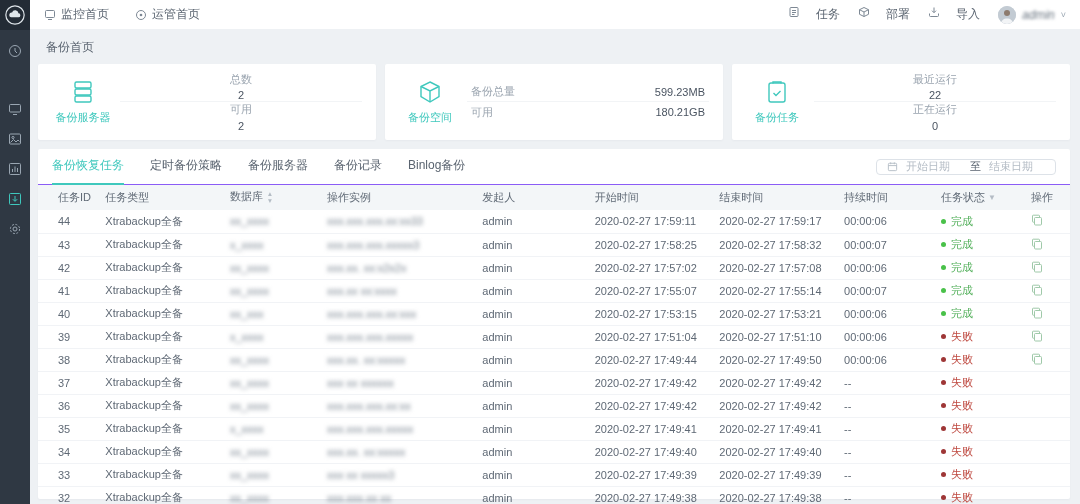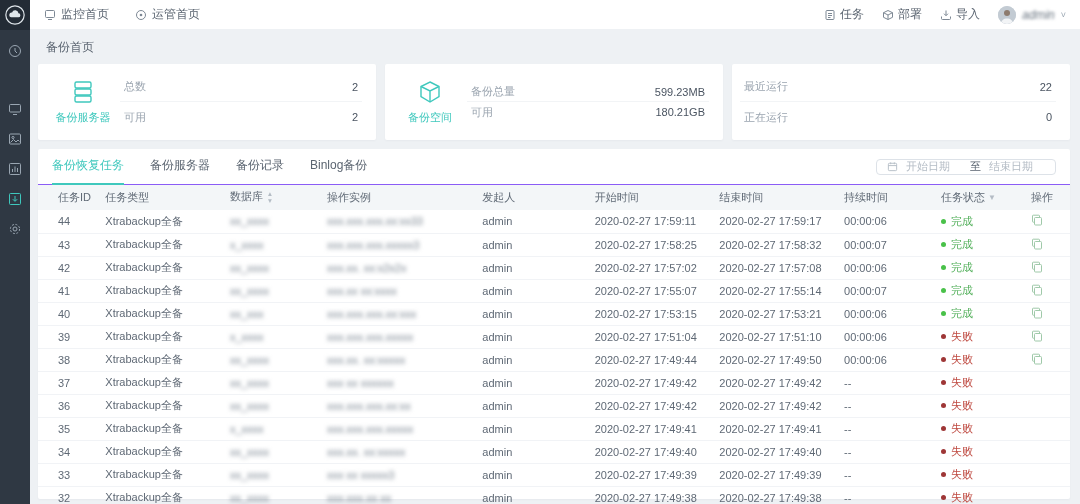--- a/index.html
+++ b/index.html
@@ -13,40 +13,40 @@
   .side-icon { width:30px; height:30px; display:flex; align-items:center; justify-content:center; color:#9aa6b2; cursor:pointer; }
   .side-icon.first { margin:6px 0 28px 0; }
   .side-icon.active { color:#3fc8bd; }
   .side-icon svg { width:14px; height:14px; }
 
   
   .topbar { margin-left:30px; height:30px; background:#ffffff; display:flex; align-items:center; padding:0 14px 0 14px; border-bottom:1px solid #eef1f4; }
   .topnav-item { display:flex; align-items:center; gap:5px; margin-right:26px; color:#5a6470; cursor:pointer; font-size:12px; }
   .topnav-item svg { width:12px; height:12px; color:#7d8894; }
   .topbar-right { margin-left:auto; display:flex; align-items:center; gap:18px; }
-  .top-action { display:flex; align-items:center; gap:4px; color:#5a6470; cursor:pointer; font-size:12px; }
+  .top-action { display:flex; align-items:flex-start; gap:16px; color:#5a6470; cursor:pointer; font-size:12px; }
   .top-action svg { width:12px; height:12px; color:#7d8894; }
   .userbox { display:flex; align-items:center; gap:6px; cursor:pointer; }
   .avatar { width:18px; height:18px; border-radius:50%; background:#cfd6dd; overflow:hidden; display:block; }
   .username { font-style:italic; color:#6b7682; filter:blur(1.6px); }
   .caret { font-size:9px; color:#9aa6b2; }
 
   
   .titlebar { margin-left:30px; height:34px; display:flex; align-items:center; padding-left:16px; color:#5a6470; font-size:12px; }
 
   
   .cards { margin-left:38px; margin-right:10px; display:flex; gap:9px; }
   .card { flex:1; background:#fff; border-radius:2px; padding:8px 14px 8px 8px; display:flex; align-items:center; box-shadow:0 1px 2px rgba(50,60,70,.04); height:76px; }
   .card-ico { width:74px; display:flex; flex-direction:column; align-items:center; gap:5px; color:#3fc8bd; }
   .card-ico svg { width:26px; height:26px; }
   .card-ico-label { color:#3fc8bd; font-size:11px; }
   .card-rows { flex:1; display:flex; flex-direction:column; justify-content:center; }
   .kv { display:flex; align-items:center; justify-content:space-between; padding:0 4px; border-bottom:1px solid #f2f4f6; }
   .kv:last-child { border-bottom:none; }
-  .card.r2 .kv { height:30px; }
+  .card.r2 .kv { height:30px;flex-direction:column; }
   .card.r3 .kv { height:20px; }
   .kv .k { color:#9aa4af; font-size:11px; }
   .kv .v { color:#4a5461; font-size:11px; }
 
   
   .panel { margin:9px 10px 0 38px; background:#fff; border-radius:2px; height:350px; box-shadow:0 1px 2px rgba(50,60,70,.04); }
   .tabs-row { display:flex; align-items:center; height:36px; padding:0 14px; border-bottom:1px solid #8b5cf6; position:relative; }
   .tab { margin-right:26px; height:36px; display:flex; align-items:center; color:#5a6470; cursor:pointer; font-size:12px; border-bottom:2px solid transparent; }
   .tab.active { color:#3fc8bd; border-bottom-color:#3fc8bd; }
   .daterange { margin-left:auto; display:flex; align-items:center; gap:8px; border:1px solid #dde2e8; border-radius:4px; height:16px; padding:0 10px; color:#b4bcc5; font-size:11px; }
@@ -214,37 +214,46 @@
         <span class="v">599.23MB</span>
       </div>
       <div class="kv">
         <span class="k">可用</span>
         <span class="v">180.21GB</span>
       </div>
     </div>
   </div>
 
   <div class="card r2">
+    <div class="card-ico">
+      <svg viewBox="0 0 26 26" fill="none" stroke="#3fc8bd" stroke-width="1.4">
+        <rect x="5" y="4" width="16" height="19" rx="2"></rect>
+          <path d="M9 4.5V3h8v1.5"></path>
+          <path d="M9.5 14l2.5 2.5 4.5-4.5"></path>
+      </svg>
+      <span class="card-ico-label">备份任务</span>
+    </div>
     <div class="card-rows">
       <div class="kv">
         <span class="k">最近运行</span>
         <span class="v">22</span>
       </div>
       <div class="kv">
         <span class="k">正在运行</span>
         <span class="v">0</span>
       </div>
     </div>
   </div>
 </div>
 
 <div class="panel">
 
   <div class="tabs-row">
     <div class="tab active">备份恢复任务</div>
+    <div class="tab">定时备份策略</div>
     <div class="tab">备份服务器</div>
     <div class="tab">备份记录</div>
     <div class="tab">Binlog备份</div>
 
     <div class="daterange">
       <svg viewBox="0 0 12 12" fill="none" stroke="currentColor">
           <rect x="1.5" y="2.5" width="9" height="8" rx="1"></rect>
           <path d="M1.5 5h9M4 1.5v2M8 1.5v2"></path>
         </svg>
       <span class="date-input">开始日期</span>

